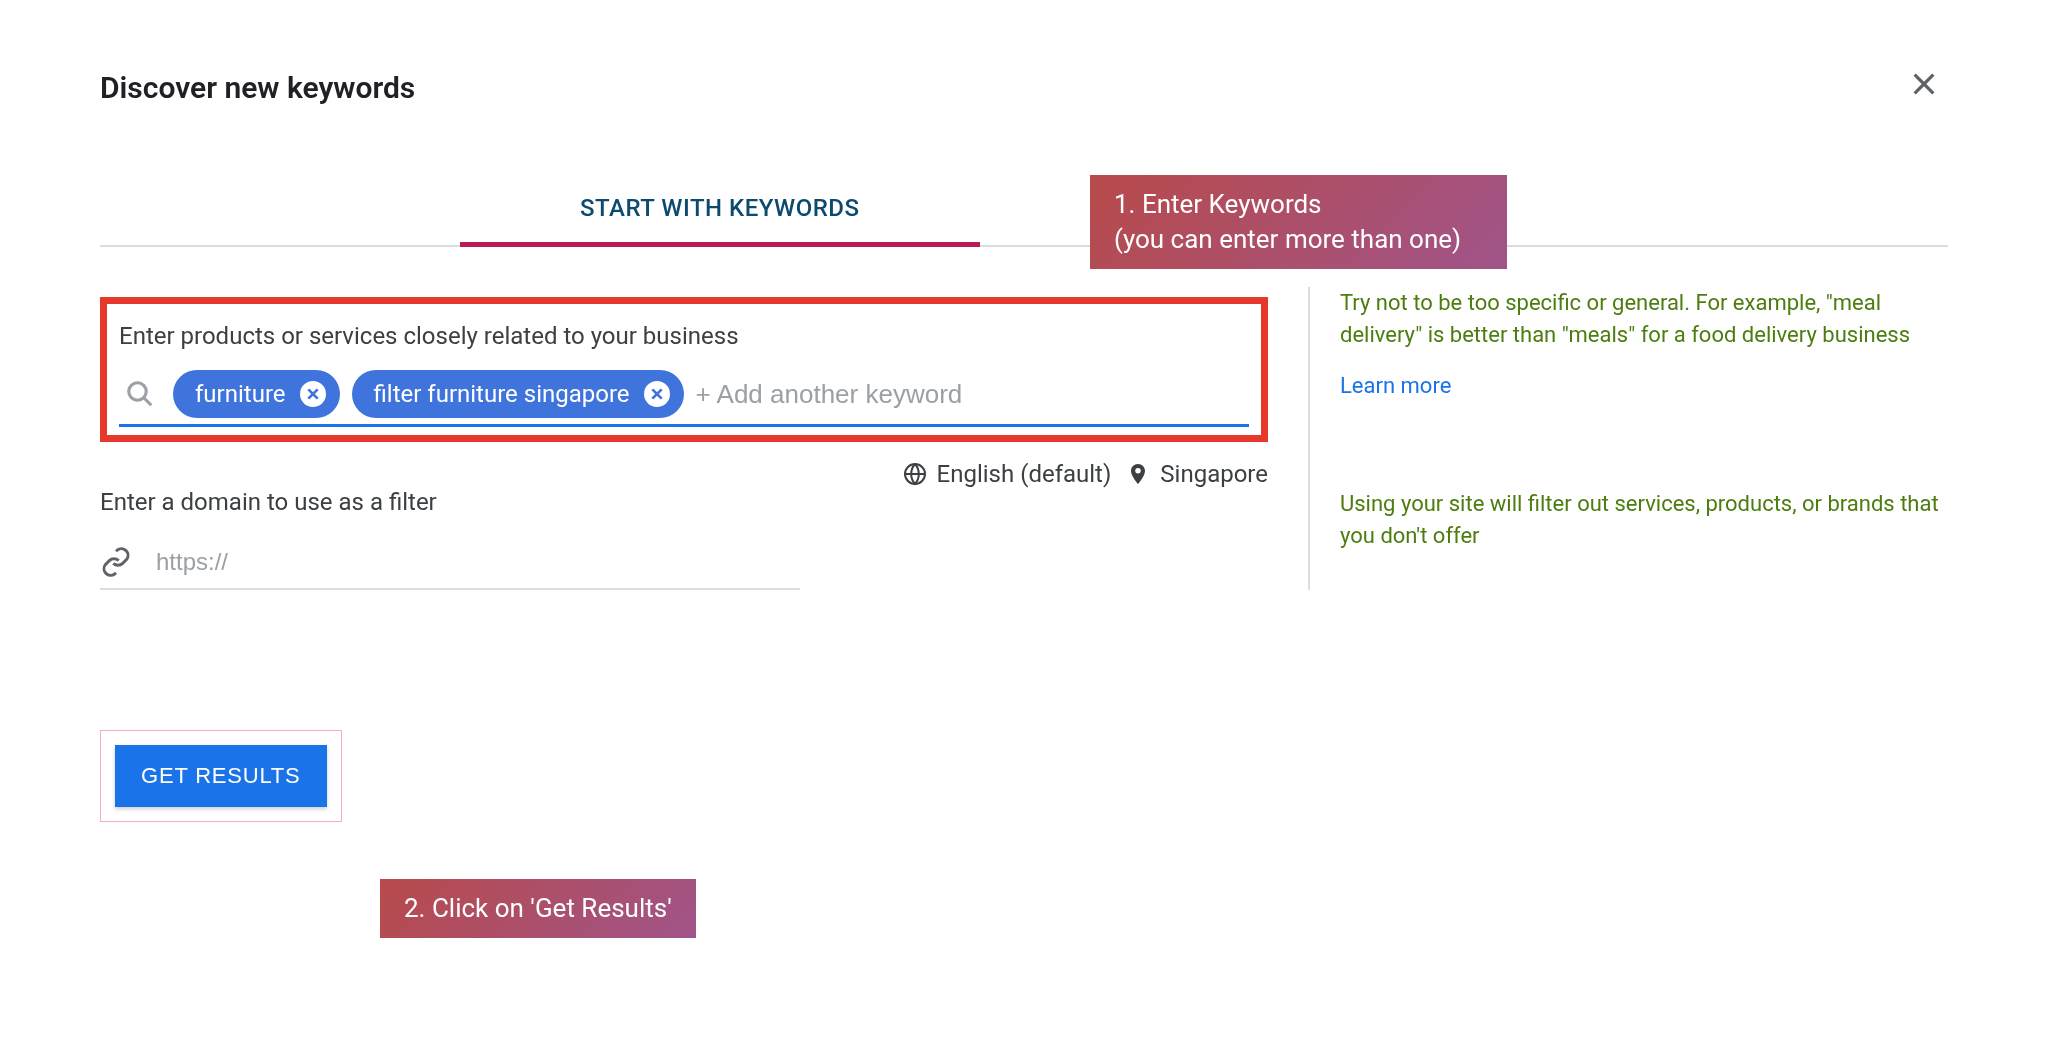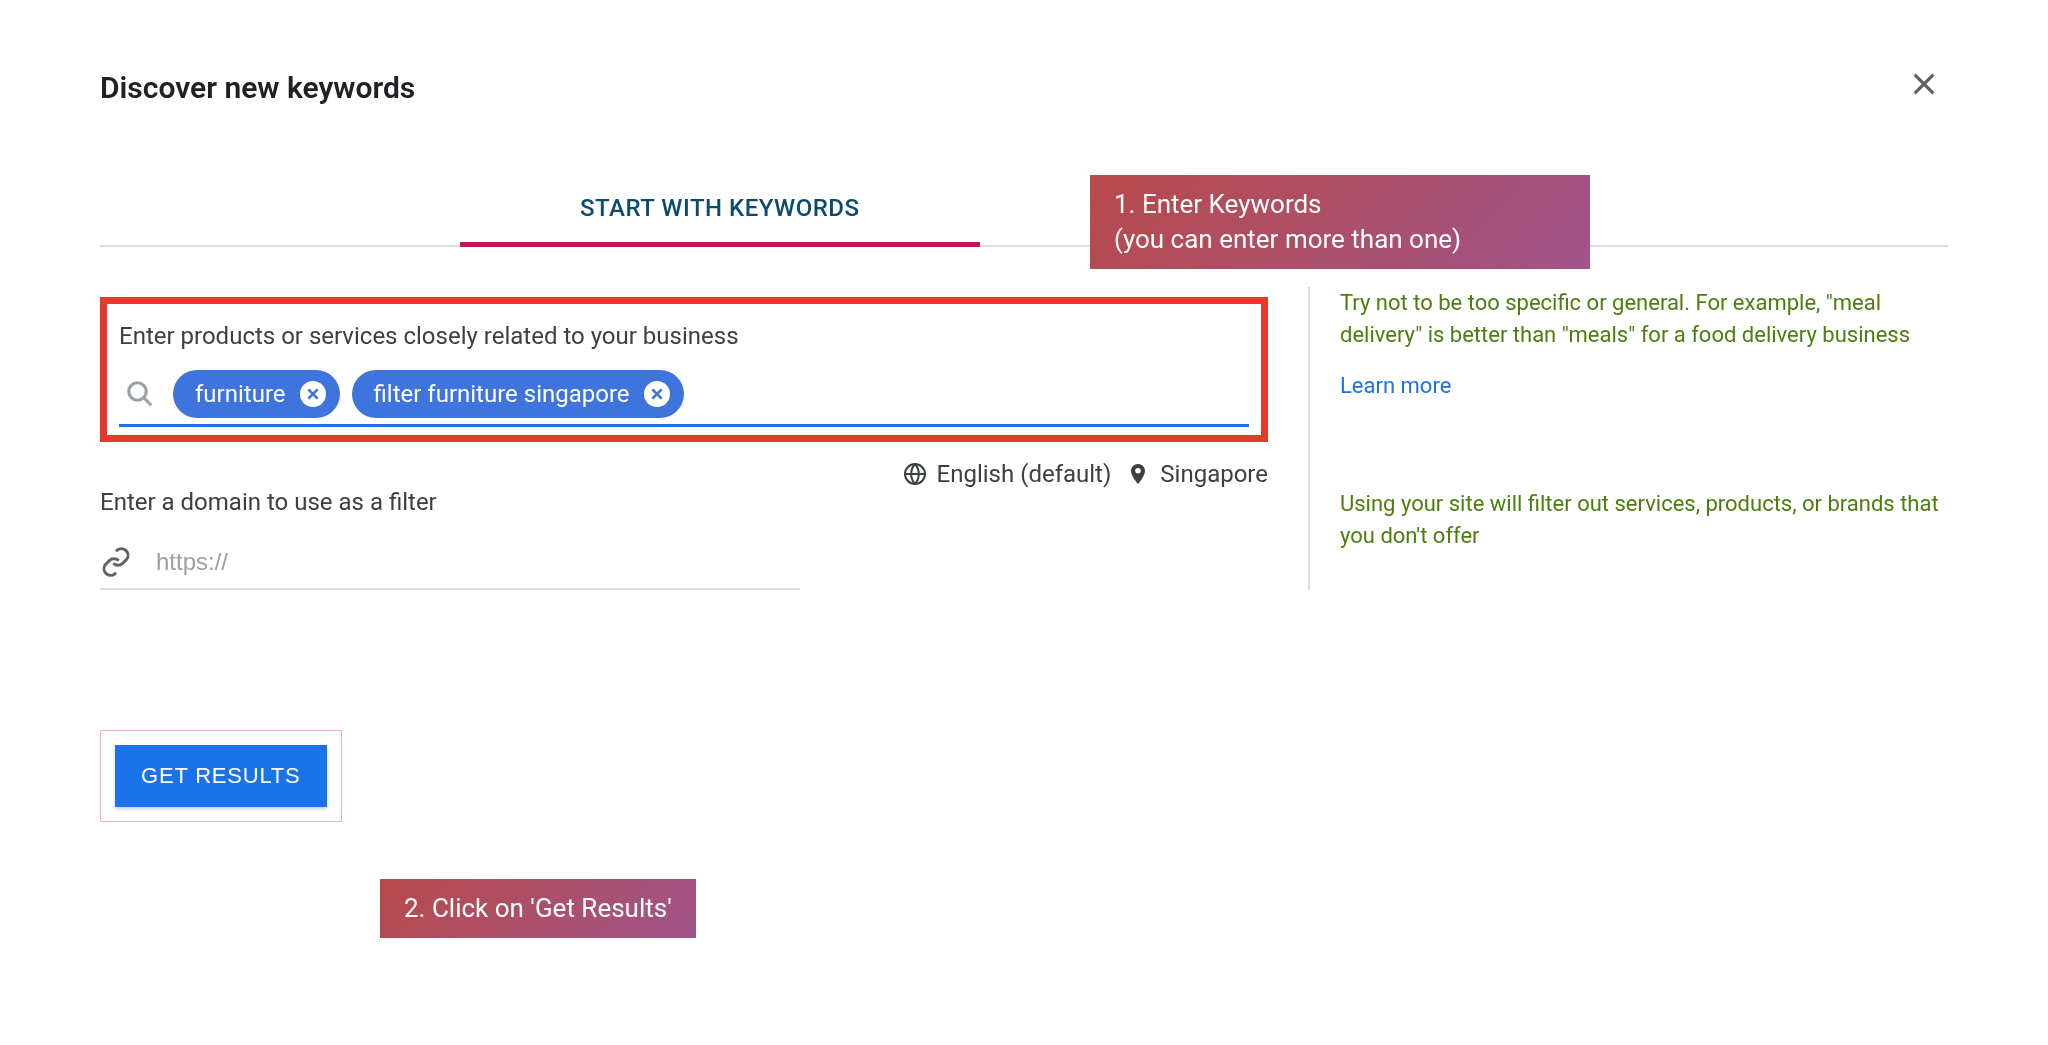--- a/index.html
+++ b/index.html
@@ -59,21 +59,21 @@
   }
   .annotation {
     position: absolute;
     background: linear-gradient(135deg, #b84a4a 0%, #a0548a 100%);
     color: #fff;
     font-size: 26px;
     padding: 12px 24px;
     line-height: 1.35;
     font-weight: 400;
   }
-  .anno1 { top: 175px; left: 1090px; width: 500px; }
+  .anno1 { top: 175px; left: 1090px; width: 417px; }
   .anno2 { top: 879px; left: 380px; }
   .main-grid {
     display: flex;
     gap: 40px;
   }
   .left-col { flex: 1; max-width: 1200px; }
   .right-col { width: 640px; padding-left: 30px; border-left: 2px solid #dadce0; }
   .highlight-box {
     border: 7px solid #e5392b;
     padding: 18px 12px 8px 12px;
@@ -228,20 +228,21 @@
           </span>
           <span class="chip">
             <span>filter furniture singapore</span>
             <span class="chip-close">
               <svg viewBox="0 0 24 24" fill="none" stroke="currentColor" stroke-width="4">
                   <line x1="5" y1="5" x2="19" y2="19"></line>
                   <line x1="19" y1="5" x2="5" y2="19"></line>
                 </svg>
             </span>
           </span>
+          <input class="keyword-input" type="text" placeholder="+ Add another keyword" style="">
         </div>
       </div>
       <div class="locale-row">
         <div class="locale-item">
           <svg class="globe-icon" viewBox="0 0 24 24" fill="none" stroke="currentColor" stroke-width="2">
               <circle cx="12" cy="12" r="10"></circle>
               <line x1="2" y1="12" x2="22" y2="12"></line>
               <path d="M12 2 a15 15 0 0 1 0 20 a15 15 0 0 1 0 -20"></path>
             </svg>
           <span>English (default)</span>

